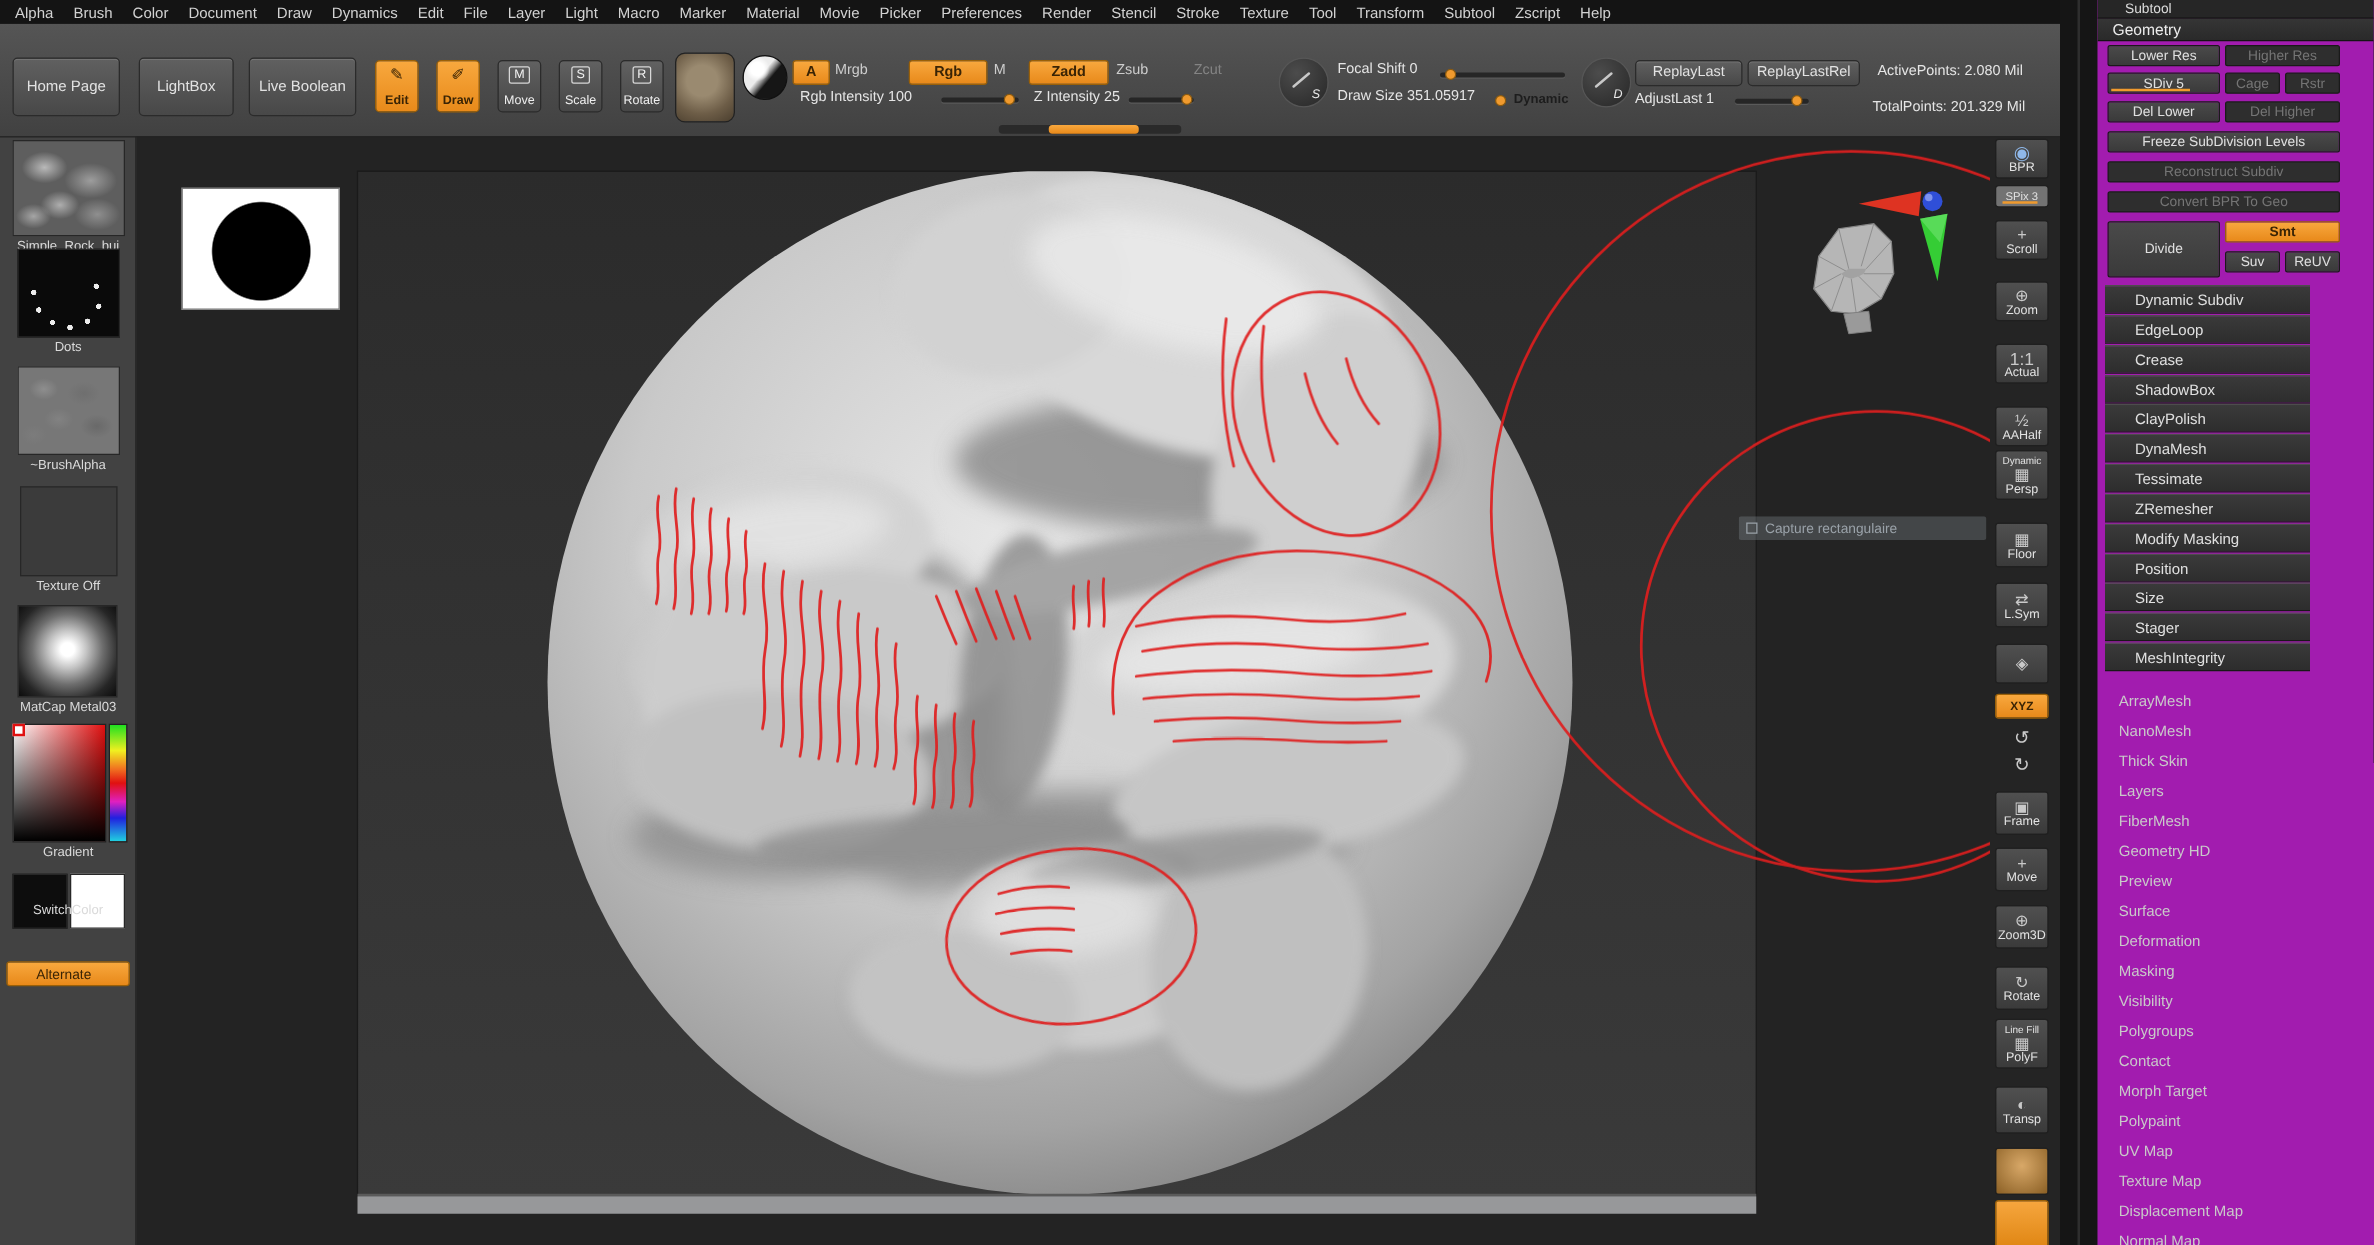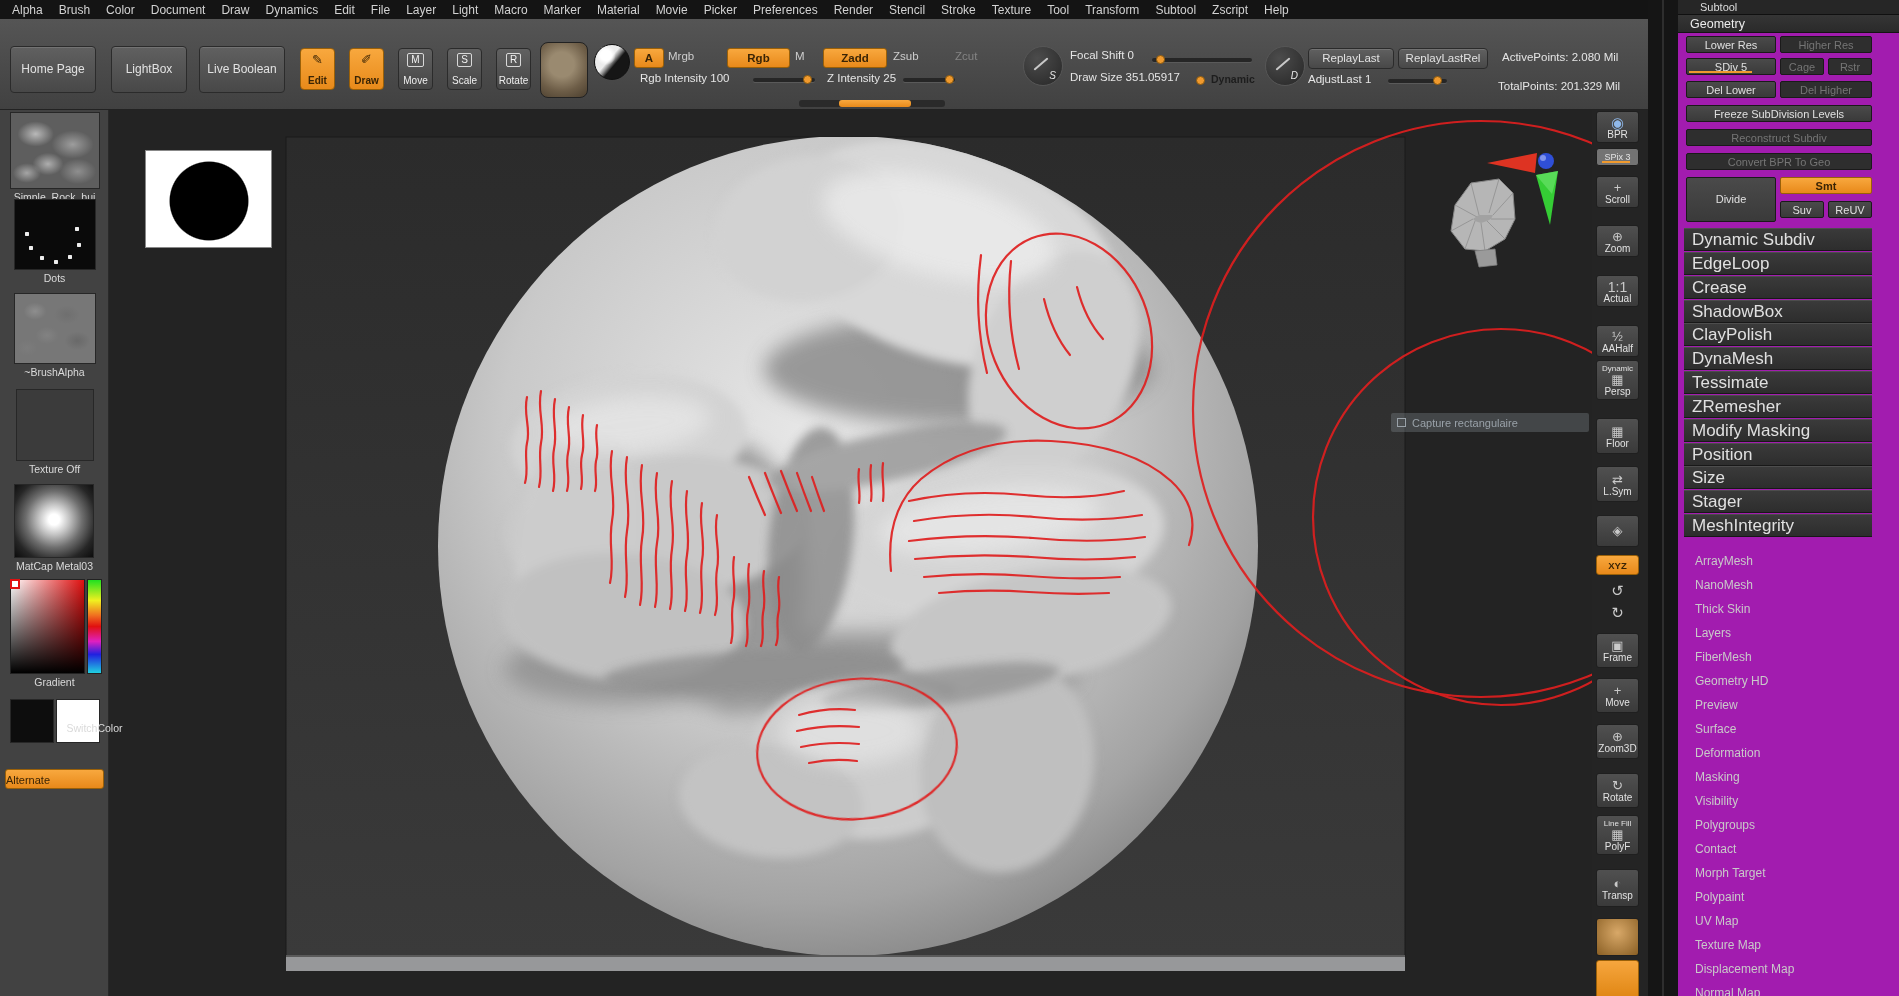--- a/index.html
+++ b/index.html
@@ -78,21 +78,21 @@
   .gradient-box{position:absolute;left:10px;top:470px;width:92px;height:95px;}
   .grad-sv{position:absolute;left:0;top:0;width:75px;height:95px;border:1px solid #222;box-sizing:border-box;
      background:linear-gradient(to bottom,rgba(0,0,0,0),#000),linear-gradient(to right,#ffffff,#e01010);}
   .grad-hue{position:absolute;left:77px;top:0;width:15px;height:95px;border:1px solid #222;box-sizing:border-box;
      background:linear-gradient(to bottom,#20e020,#f0f020 22%,#f07020 38%,#e01010 50%,#e020c0 66%,#2020e0 80%,#20d0e0 100%);}
   .grad-cur{position:absolute;left:0;top:0;width:10px;height:10px;border:2px solid #e01010;background:#fff;box-sizing:border-box;}
   .sw-black{left:10px;top:590px;width:44px;height:44px;background:#0d0d0d;}
   .sw-white{left:56px;top:590px;width:44px;height:44px;background:#ffffff;}
   .alternate-btn{position:absolute;left:5px;top:660px;width:99px;height:20px;line-height:20px;
      background:linear-gradient(#f8a83e,#e8891a);border:1px solid #9a6008;border-radius:3px;
-     color:#3a2405;font-size:11px;padding-left:0;box-sizing:border-box;}
+     color:#3a2405;font-size:11px;padding-left:23px;box-sizing:border-box;}
   
   .canvas{position:absolute;left:109px;top:109px;width:1483px;height:887px;background:#232323;overflow:hidden;}
   .scene{position:absolute;left:0;top:0;}
   .alpha-preview{position:absolute;left:36px;top:41px;width:127px;height:98px;background:
      radial-gradient(circle 40px at 63px 50px,#000 97%,#fff 100%);border:1px solid #888;box-sizing:border-box;}
   .capture-tip{position:absolute;left:1282px;top:304px;width:198px;height:19px;
      background:rgba(150,160,170,.28);border-radius:2px;display:flex;align-items:center;gap:6px;
      padding-left:6px;box-sizing:border-box;color:#9aa2a9;font-size:11px;z-index:5;}
   .cap-ic{width:9px;height:9px;border:1.5px solid #9aa2a9;display:inline-block;box-sizing:border-box;}
   
@@ -122,23 +122,23 @@
      background:linear-gradient(#353535,#2a2a2a);border-bottom:1px solid #141414;
      color:#ececec;font-size:12.5px;line-height:18px;padding-left:12px;box-sizing:border-box;}
   .zb{position:absolute;height:17px;line-height:16px;text-align:center;font-size:11px;color:#e0e0e0;
      background:linear-gradient(#4a4a4a,#3a3a3a);border:1px solid #1a1a1a;border-radius:2px;
      box-sizing:border-box;overflow:hidden;white-space:nowrap;}
   .zb.disabled{background:#2e2e2e;color:#757575;}
   .zb.orange{background:linear-gradient(#f8a83e,#e8891a);border-color:#9a6008;color:#3a2405;font-weight:bold;}
   .zb.slider{position:absolute;}
   .zb.slider i{position:absolute;left:2px;bottom:1px;width:72%;height:2px;background:#f09a2e;}
   .zb.tall{height:45px;line-height:43px;}
-  .section-bar{position:absolute;left:6px;width:188px;height:23px;line-height:22px;
+  .section-bar{position:absolute;left:6px;width:164px;height:23px;line-height:22px;
      background:linear-gradient(#3a3a3a,#2d2d2d);border-top:1px solid #4d4d4d;border-bottom:1px solid #181818;
-     color:#e0e0e0;font-size:17px;padding-left:8px;box-sizing:border-box;}
+     color:#e0e0e0;font-size:12px;padding-left:24px;box-sizing:border-box;}
   .collapsed{position:absolute;left:0;top:549px;width:221px;}
   .collapsed-item{height:24px;line-height:24px;color:#c9c9c9;font-size:12px;padding-left:17px;}
 </style>
 </head>
 <body>
 
 <div id="app">
 
   <div class="menubar">
     <span class="menu-item">Alpha</span>
@@ -254,21 +254,21 @@
     <div class="thumb th-matcap"></div>
     <div class="ls-label" style="top:451px;">MatCap Metal03</div>
     <div class="gradient-box">
       <div class="grad-sv"></div>
       <div class="grad-hue"></div>
       <div class="grad-cur"></div>
     </div>
     <div class="ls-label" style="top:567px;">Gradient</div>
     <div class="thumb sw-black"></div>
     <div class="thumb sw-white"></div>
-    <div class="ls-label" style="top:613px;padding-left:40px;">SwitchColor</div>
+    <div class="ls-label" style="top:613px;">SwitchColor</div>
     <div class="alternate-btn">Alternate</div>
   </div>
 
   <div class="canvas">
     <svg class="scene" width="1483" height="887" viewBox="0 0 1483 887">
       <defs>
         <linearGradient id="docBg" x1="0" y1="0" x2="0" y2="1">
           <stop offset="0" stop-color="#2b2b2b"></stop>
             <stop offset="1" stop-color="#3a3a3a"></stop>
         </linearGradient>

